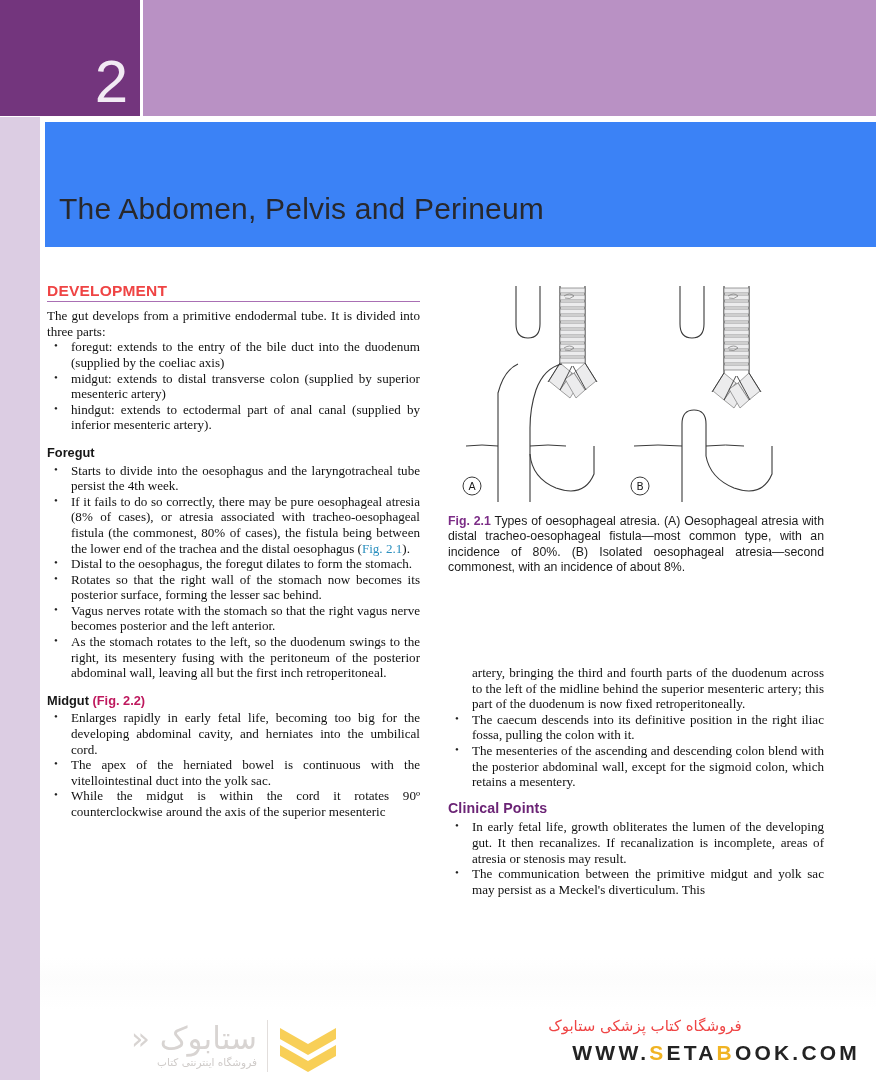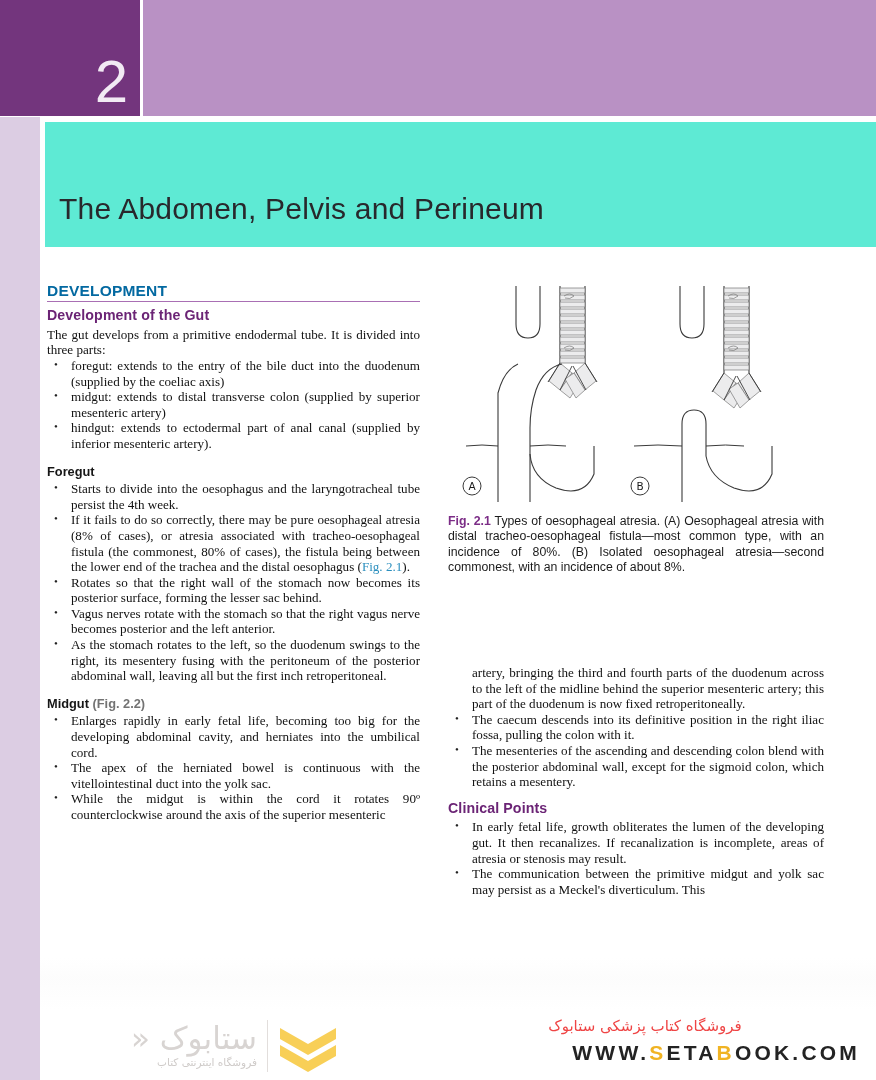--- a/index.html
+++ b/index.html
@@ -26,21 +26,21 @@
     font-family:"Liberation Sans", sans-serif;
     font-size:60px;font-weight:300;color:#f2eaf4;line-height:1;
     letter-spacing:0px;
   }
   .chap-band{
     position:absolute;left:143px;top:0;width:733px;height:116px;
     background:#b991c4;
   }
   .title-band{
     position:absolute;left:45px;top:122px;width:831px;height:125px;
-    background:#5eead4;
+    background:#3b82f6;
   }
   .title-band .ttl{
     position:absolute;left:14px;top:70px;
     font-family:"Liberation Sans", sans-serif;
     font-size:30px;font-weight:400;color:#28282c;
     letter-spacing:.2px;white-space:nowrap;
   }
   .left-strip{
     position:absolute;left:0;top:117px;width:40px;height:963px;
     background:#dccde3;
@@ -50,38 +50,38 @@
   .col{
     position:absolute;top:283px;width:373px;
     font-size:13.1px;line-height:15.6px;color:#111;
     text-align:justify;
   }
   .col-left{left:47px;}
 
   
   h1.sec{
     font-family:"Liberation Sans", sans-serif;
-    font-size:15.5px;font-weight:700;color:#0369a1;
+    font-size:15.5px;font-weight:700;color:#ef4444;
     margin:0 0 2px 0;letter-spacing:.2px;
     text-transform:uppercase;
   }
   .rule{
     height:1.6px;background:#a96fb4;margin:0 0 6px 0;width:100%;
   }
   h2.sub{
     font-family:"Liberation Sans", sans-serif;
     font-size:14.2px;font-weight:700;color:#6b2475;
     margin:0 0 3px 0;letter-spacing:.1px;
   }
   h3.subsub{
     font-family:"Liberation Sans", sans-serif;
     font-size:12.8px;font-weight:700;color:#161616;
     margin:12px 0 2px 0;
   }
-  h3.subsub .figref{color:#737373;}
+  h3.subsub .figref{color:#be185d;}
   h2.sub.clin{margin-top:11px;}
 
   p.para{margin:0 0 0 0;text-indent:0;}
 
   ul.bul{list-style:none;margin:0;padding:0;}
   ul.bul li{
     position:relative;padding-left:24px;margin:0 0 0 0;
     text-align:justify;
   }
   ul.bul li:before{
@@ -168,34 +168,34 @@
 
   <div class="title-band">
     <div class="ttl">The Abdomen, Pelvis and Perineum</div>
   </div>
 
   <div class="col col-left">
 
     <h1 class="sec">DEVELOPMENT</h1>
     <div class="rule"></div>
 
-    <h2 class="sub">Development of the Gut</h2>
 
     <p class="para">The gut develops from a primitive endodermal tube. It is divided into three parts:</p>
 
     <ul class="bul">
       <li>foregut: extends to the entry of the bile duct into the duodenum (supplied by the coeliac axis)</li>
       <li>midgut: extends to distal transverse colon (supplied by superior mesenteric artery)</li>
       <li>hindgut: extends to ectodermal part of anal canal (supplied by inferior mesenteric artery).</li>
     </ul>
 
     <h3 class="subsub">Foregut</h3>
     <ul class="bul">
       <li>Starts to divide into the oesophagus and the laryngotracheal tube persist the 4th week.</li>
       <li><span>If it fails to do so correctly, there may be pure oesophageal atresia (8% of cases), or atresia associated with tracheo-oesophageal fistula (the commonest, 80% of cases), the fistula being between the lower end of the trachea and the distal oesophagus (<span class="figref">Fig. 2.1</span>).</span></li>
+      <li>Distal to the oesophagus, the foregut dilates to form the stomach.</li>
       <li>Rotates so that the right wall of the stomach now becomes its posterior surface, forming the lesser sac behind.</li>
       <li>Vagus nerves rotate with the stomach so that the right vagus nerve becomes posterior and the left anterior.</li>
       <li>As the stomach rotates to the left, so the duodenum swings to the right, its mesentery fusing with the peritoneum of the posterior abdominal wall, leaving all but the first inch retroperitoneal.</li>
     </ul>
 
     <h3 class="subsub"><span>Midgut</span> <span class="figref">(Fig. 2.2)</span></h3>
     <ul class="bul">
       <li>Enlarges rapidly in early fetal life, becoming too big for the developing abdominal cavity, and herniates into the umbilical cord.</li>
       <li>The apex of the herniated bowel is continuous with the vitellointestinal duct into the yolk sac.</li>
       <li>While the midgut is within the cord it rotates 90º counterclockwise around the axis of the superior mesenteric</li>

